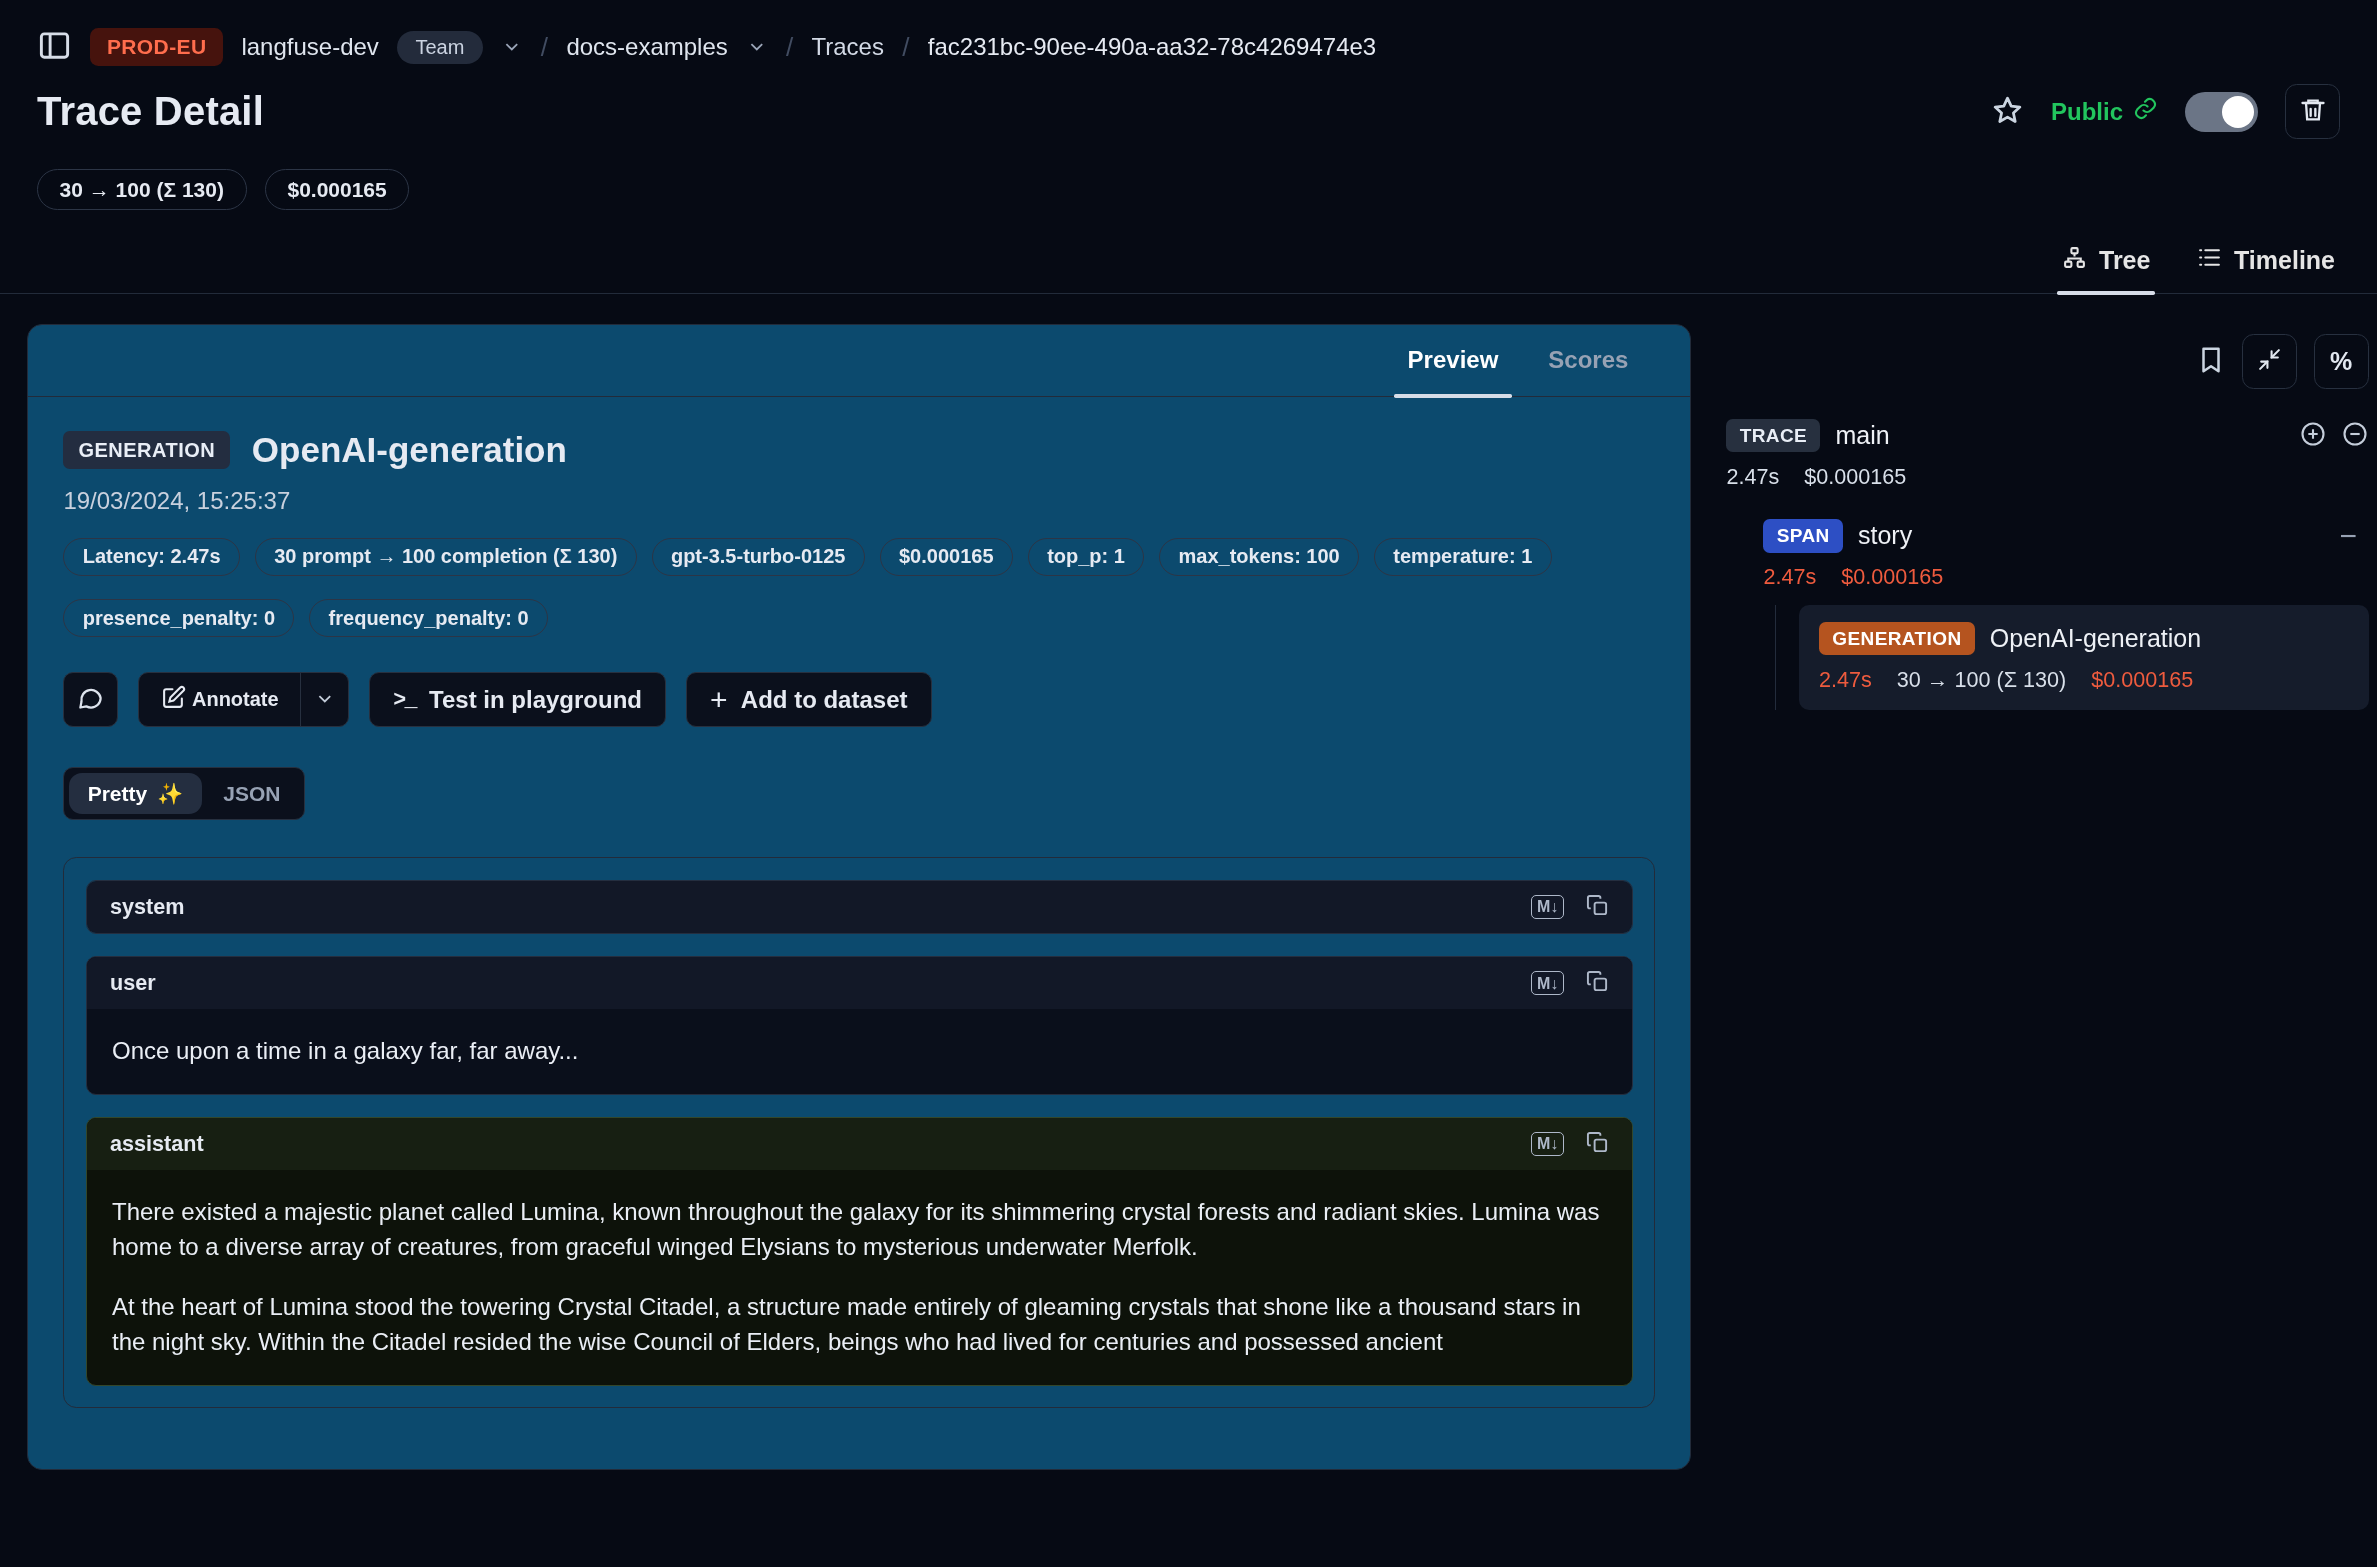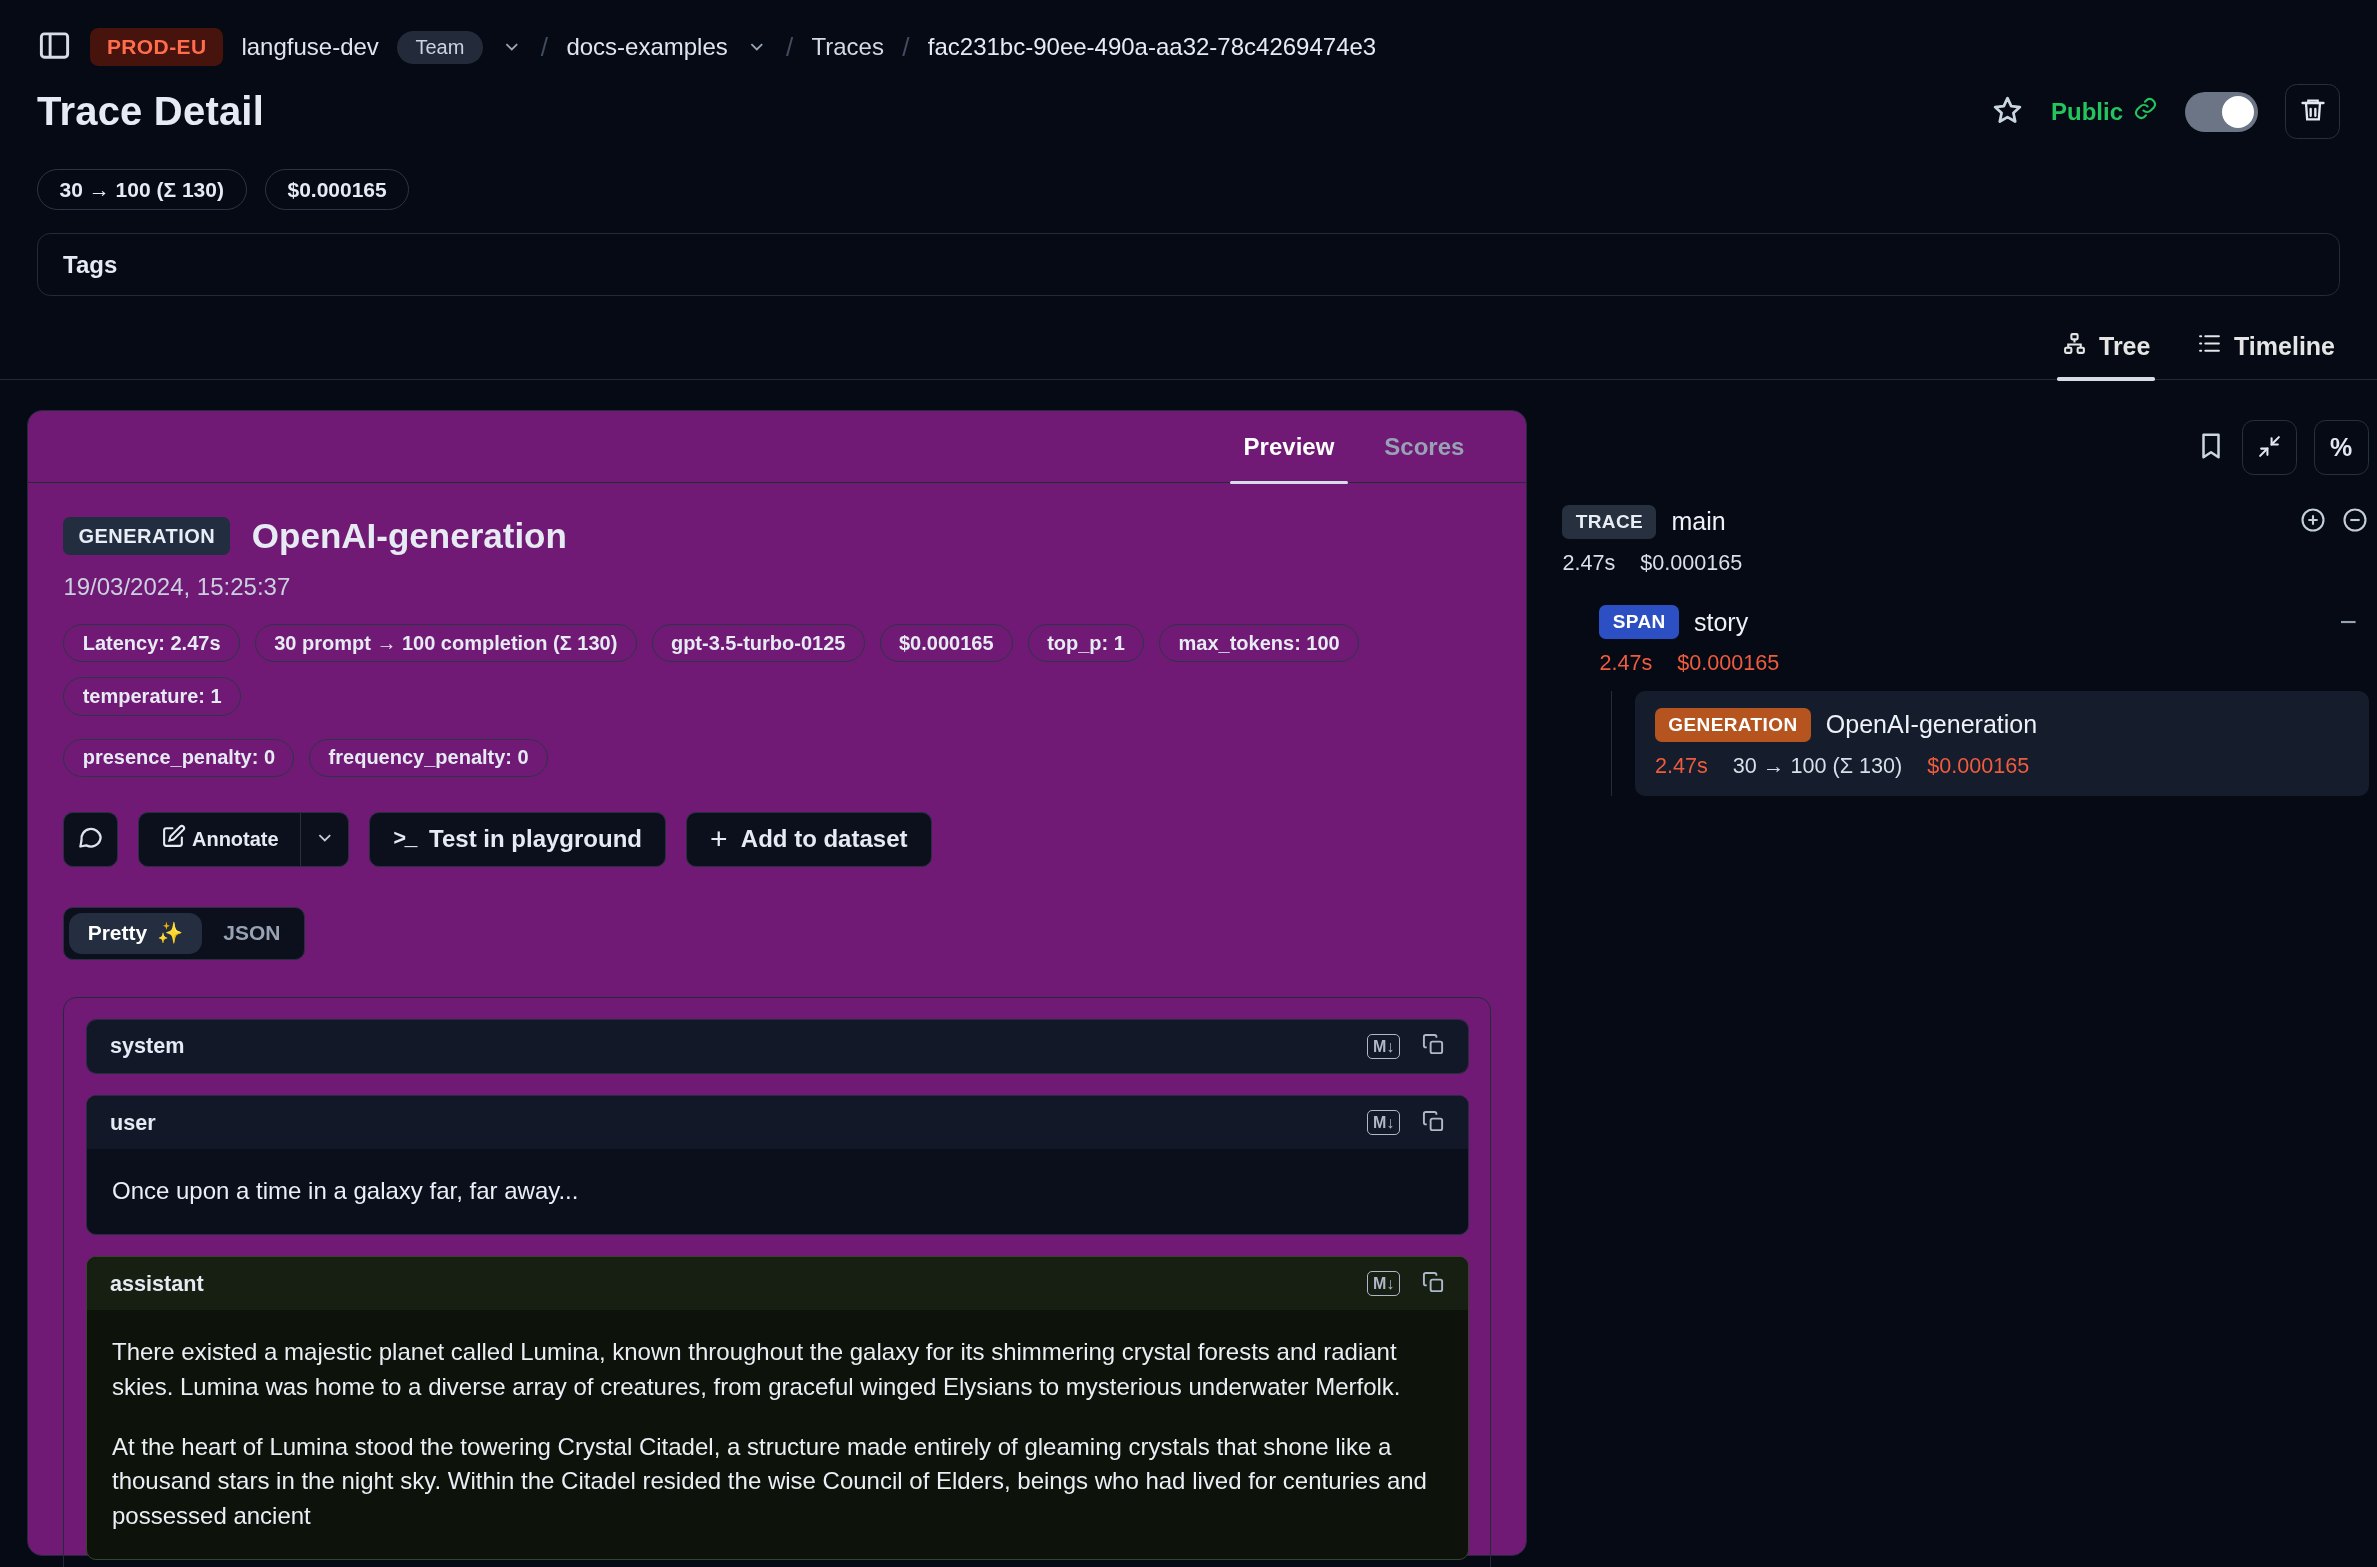--- a/index.html
+++ b/index.html
@@ -34,21 +34,21 @@
 
   .tags-box { margin-top:23px; border:1.7px solid #222b3a; border-radius:13.3px; padding:16.6px 25px; font-size:24px; font-weight:700; }
 
   
   .view-tabs-row { margin-top:35px; border-bottom:1.7px solid #222b3a; display:flex; justify-content:flex-end; padding:0 42px; gap:47px; }
   .view-tab { display:flex; align-items:center; gap:11.6px; font-size:25px; font-weight:600; color:#e5e5e5; padding-bottom:16.6px; position:relative; cursor:pointer; }
   .view-tab.active::after { content:""; position:absolute; left:-5px; right:-5px; bottom:-1.7px; height:3.3px; background:#d7dde8; border-radius:1.7px; }
 
   
   .main { display:flex; align-items:flex-start; margin-top:30px; padding-left:27.4px; }
-  .obs-panel { width:1500px; border:1.7px solid #222b3a; border-radius:15px; background:#701a75; height:1146px; flex:none; }
+  .obs-panel { width:1664px; border:1.7px solid #222b3a; border-radius:15px; background:#0c4a6e; height:1146px; flex:none; }
   .obs-tabs { display:flex; justify-content:flex-end; border-bottom:1.7px solid #222b3a; padding:0 37px; }
   .obs-tab { font-size:24px; font-weight:600; padding:21.6px 25px; color:#97a2b4; position:relative; cursor:pointer; }
   .obs-tab.active { color:#ffffff; }
   .obs-tab.active::after { content:""; position:absolute; left:11.6px; right:11.6px; bottom:-1.7px; height:3.3px; background:#d7dde8; border-radius:1.7px; }
   .obs-content { padding:33px 35px; }
   .obs-header { display:flex; align-items:center; gap:21.6px; }
   .type-badge { background:#232d40; color:#e9eef6; font-size:20px; font-weight:700; padding:7.5px 15px; border-radius:6.7px; letter-spacing:0.5px; }
   .obs-title { font-size:35px; font-weight:700; }
   .timestamp { margin-top:16.6px; font-size:24px; color:#c9d1de; }
   .pill-row { display:flex; flex-wrap:wrap; gap:15px; margin-top:23px; }
@@ -160,23 +160,20 @@
               </svg></span>
         </button>
       </div>
     </div>
 
     <div class="summary-row">
       <span class="pill">30 → 100 (Σ 130)</span>
       <span class="pill">$0.000165</span>
     </div>
 
-    <div class="tags-box">
-      <span>Tags</span>
-    </div>
   </div>
 
   <div class="view-tabs-row">
     <div class="view-tab active">
       <span><svg viewBox="0 0 24 24" width="25" height="25" fill="none" stroke="currentColor" stroke-width="2">
             <rect x="9" y="3" width="6" height="5" rx="1"></rect>
             <rect x="3" y="16" width="6" height="5" rx="1"></rect>
             <rect x="15" y="16" width="6" height="5" rx="1"></rect>
             <path d="M12 8v3M6 16v-3h12v3"></path>
           </svg></span>

